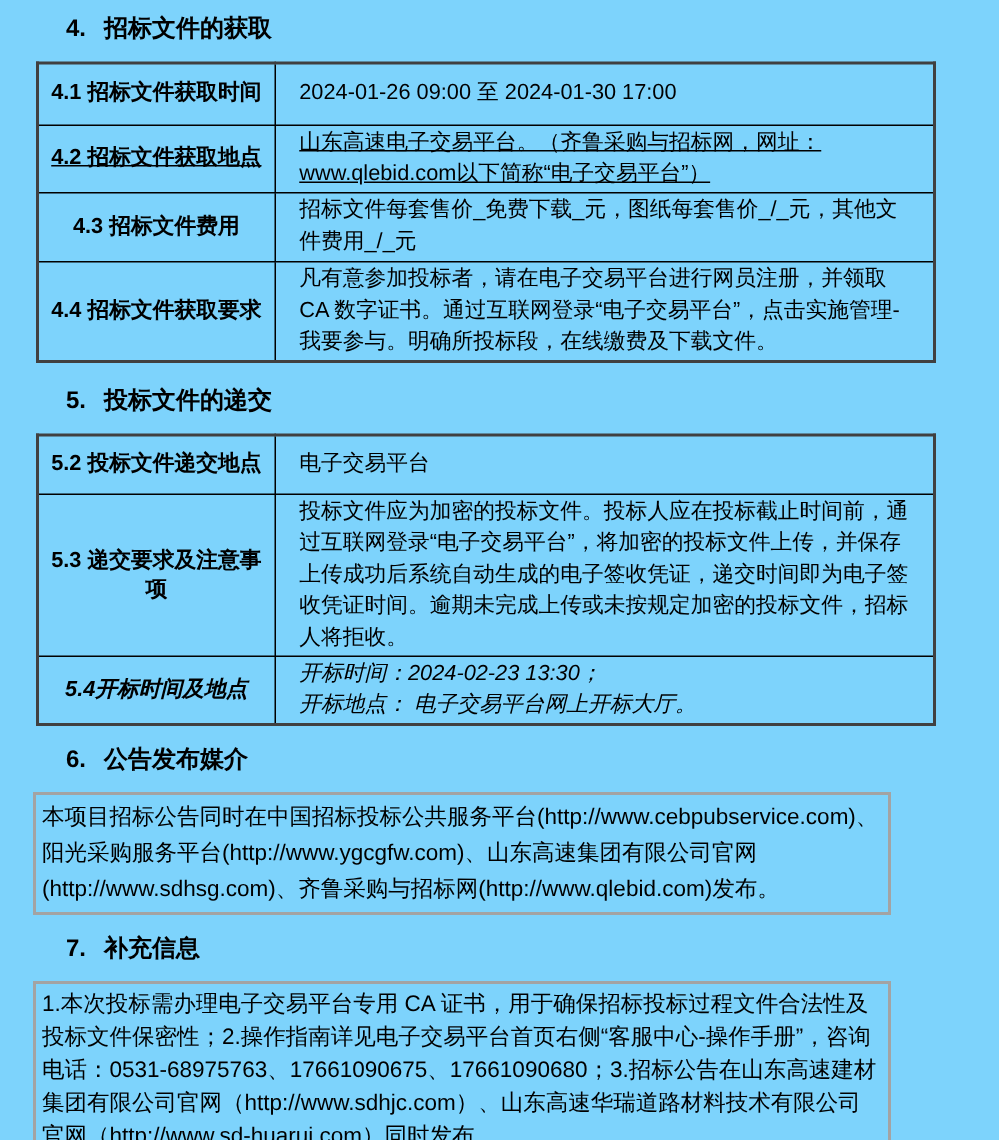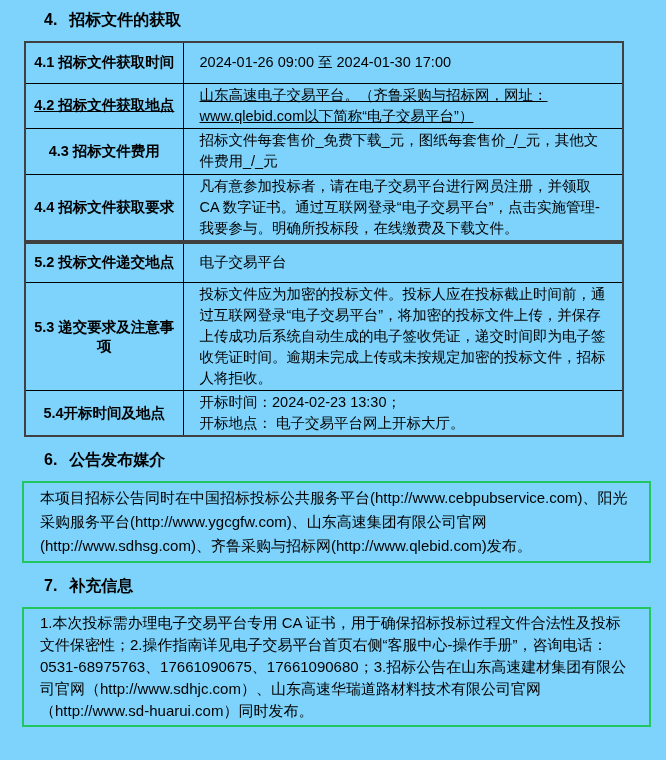--- a/index.html
+++ b/index.html
@@ -52,30 +52,30 @@
     padding: 1px 16px;
     text-align: left;
   }
   .r1 { height: 41px; }
   .r2 { height: 44px; text-decoration: underline; }
   .r3 { height: 46px; }
   .r4 { height: 66px; }
   .r5 { height: 39px; }
   .r6 { height: 40px; }
   .r7 { height: 90px; }
-  .r8 { height: 31px; }
+  .r8 { height: 31px; font-style: italic; }
 
   .gap-mid { margin-top: 16px; }
   .gap-sec { margin-top: 13px; }
 
   .box {
-    width: 629px;
+    width: 572px;
     margin-left: 22px;
-    border: 2px solid #22c55e;
-    padding: 3px 16px;
+    border: 2px solid #a3a3a3;
+    padding: 3px 4px;
     font-size: 15px;
   }
   .box.media   { line-height: 24px; }
   .box.supple  { line-height: 22px; }
 </style>
 </head>
 <body>
 
 <div class="page">
 
@@ -96,20 +96,23 @@
       <td class="label">4.3 招标文件费用</td>
       <td class="content">招标文件每套售价_免费下载_元，图纸每套售价_/_元，其他文件费用_/_元</td>
     </tr>
     <tr class="r4">
       <td class="label">4.4 招标文件获取要求</td>
       <td class="content">凡有意参加投标者，请在电子交易平台进行网员注册，并领取 CA 数字证书。通过互联网登录“电子交易平台”，点击实施管理-我要参与。明确所投标段，在线缴费及下载文件。</td>
     </tr>
   </tbody>
     </table>
 
+  <div class="sec-title gap-mid">
+    <span class="num">5.</span><span class="txt">投标文件的递交</span>
+  </div>
   <table class="info">
     <tbody>
     <tr class="r6">
       <td class="label">5.2 投标文件递交地点</td>
       <td class="content">电子交易平台</td>
     </tr>
     <tr class="r7">
       <td class="label">5.3 递交要求及注意事项</td>
       <td class="content">投标文件应为加密的投标文件。投标人应在投标截止时间前，通过互联网登录“电子交易平台”，将加密的投标文件上传，并保存上传成功后系统自动生成的电子签收凭证，递交时间即为电子签收凭证时间。逾期未完成上传或未按规定加密的投标文件，招标人将拒收。</td>
     </tr>

